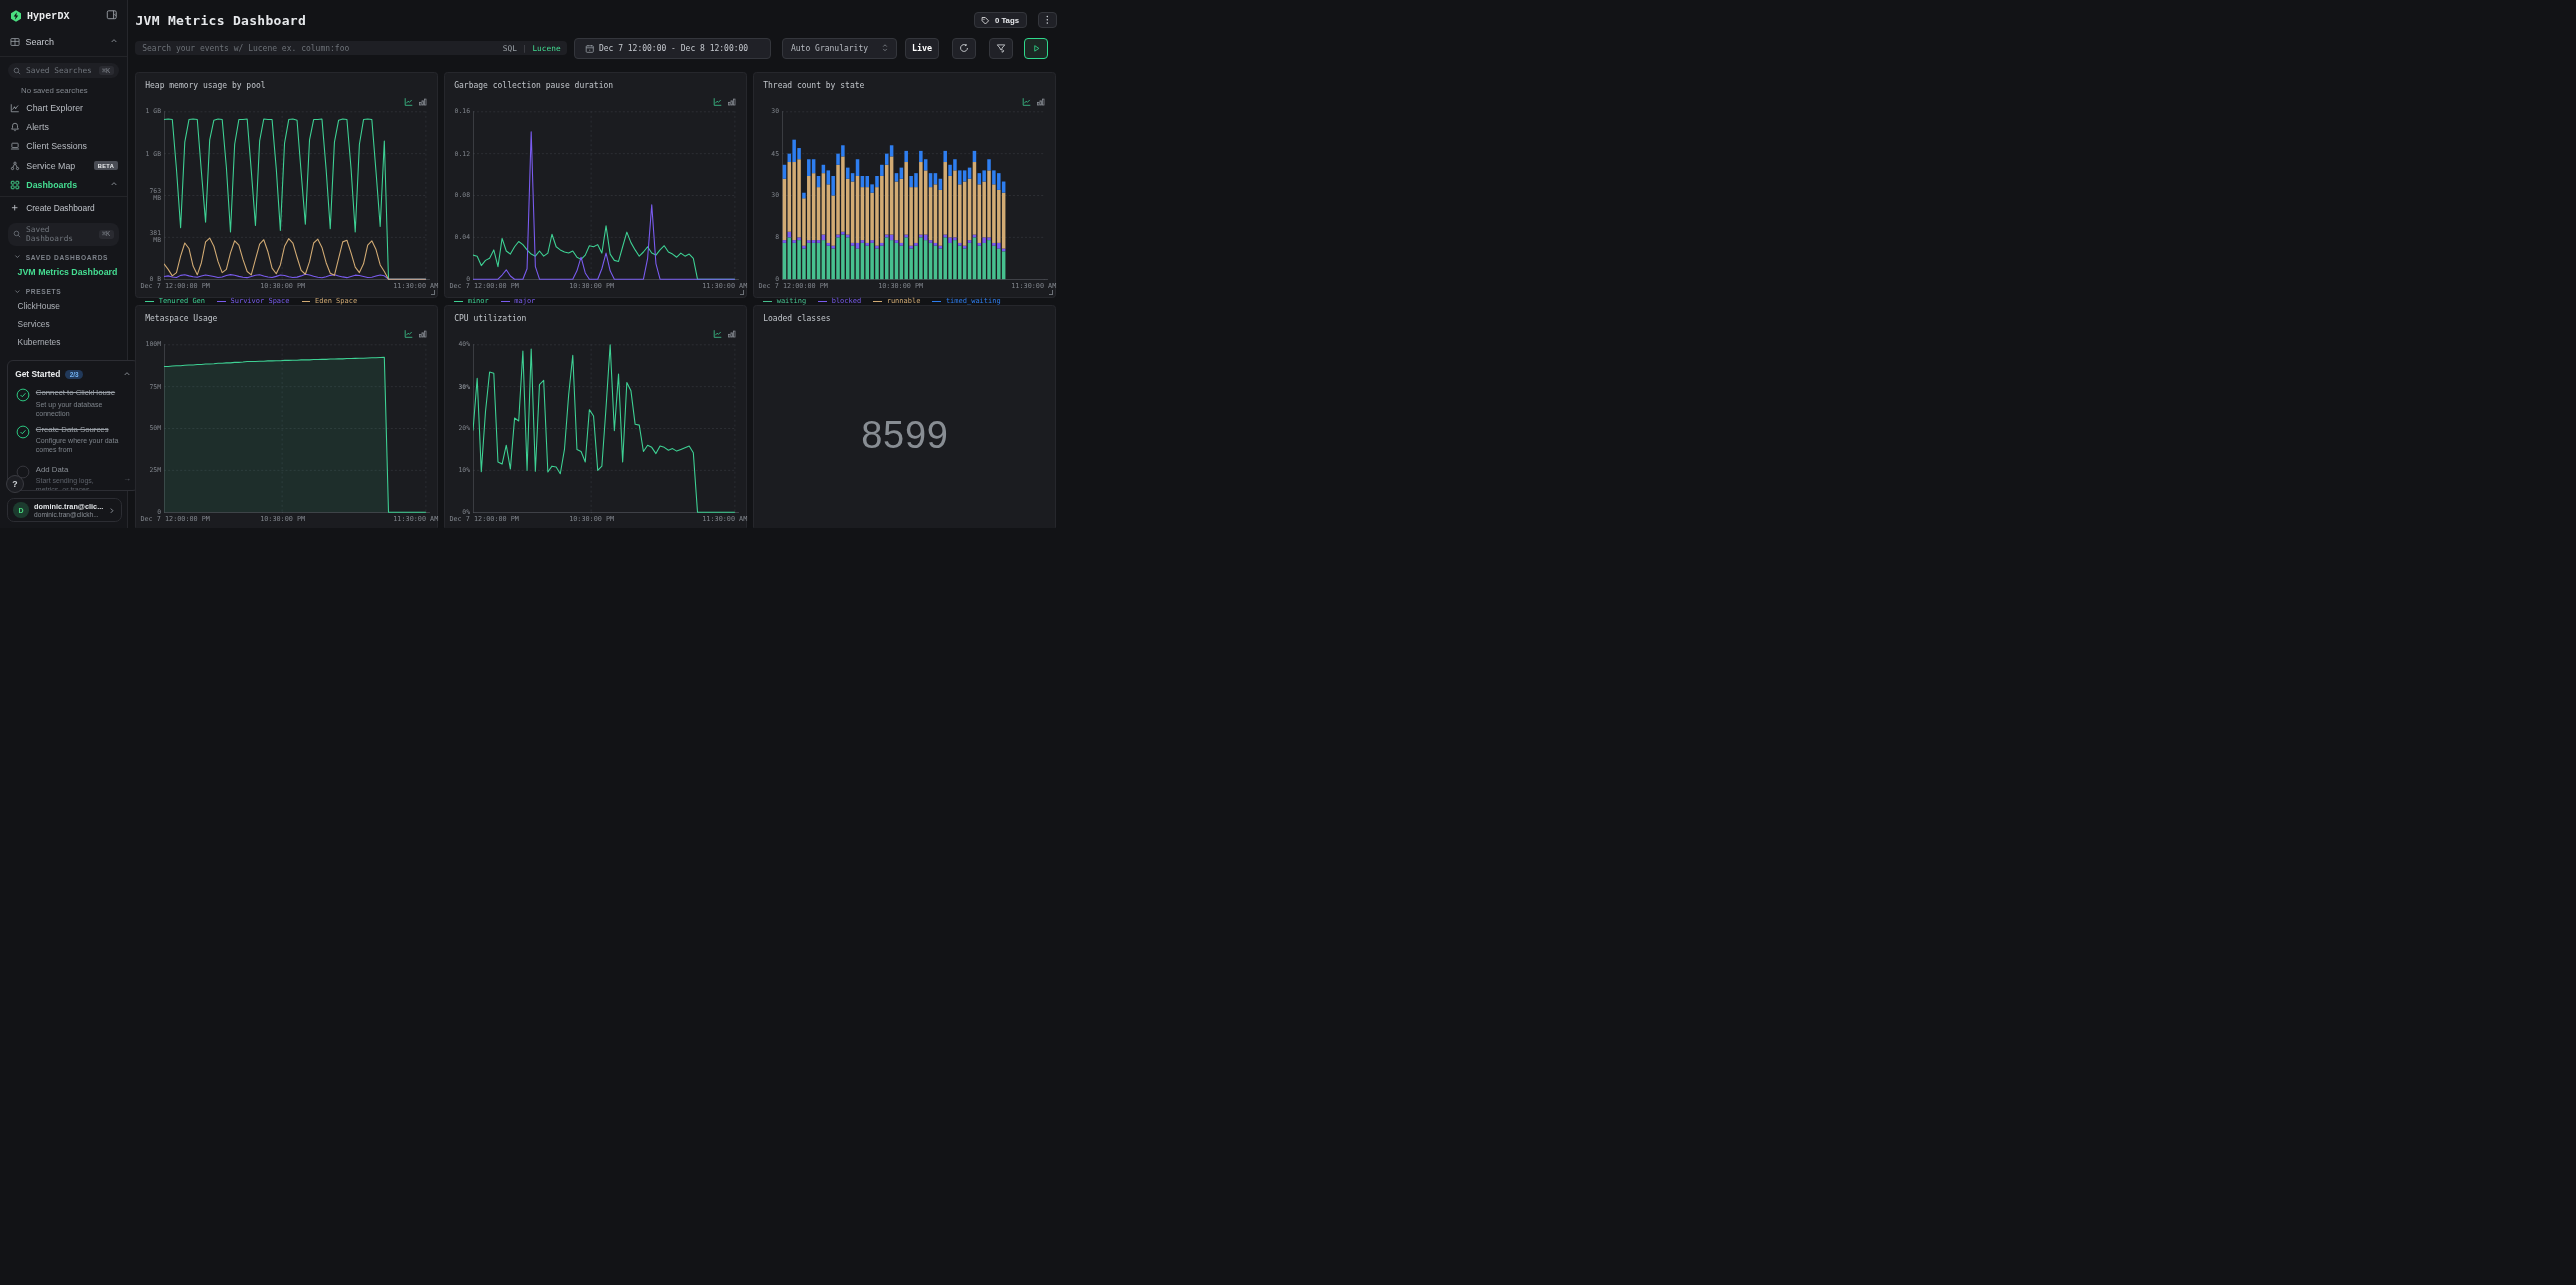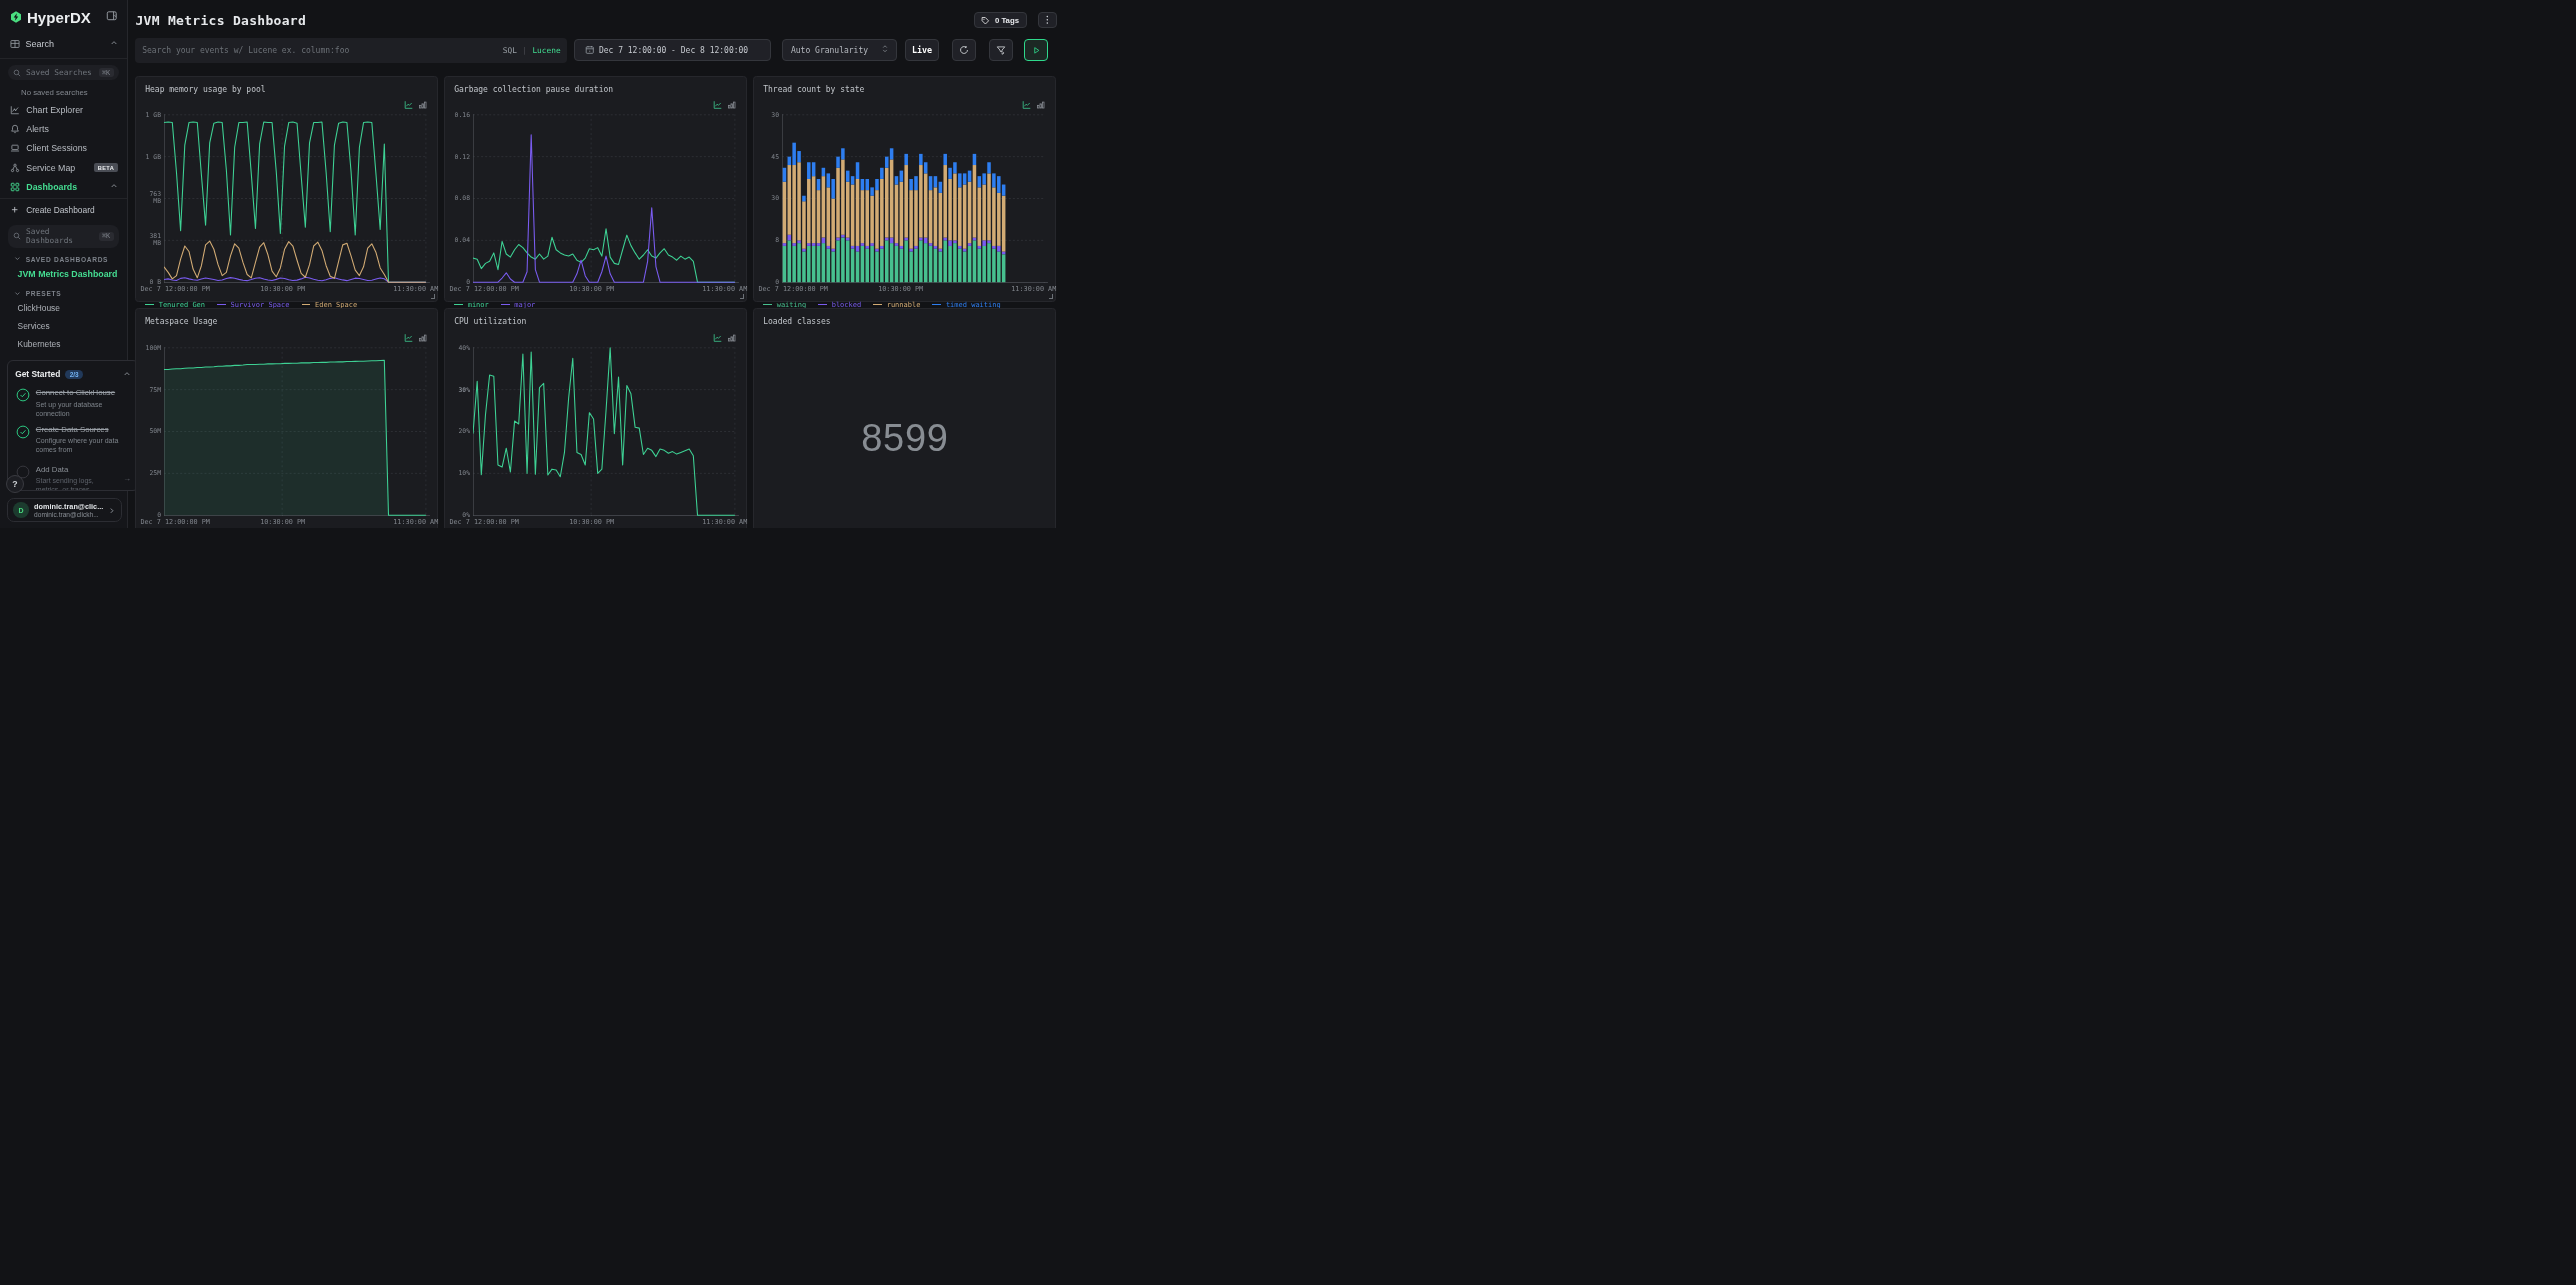--- a/index.html
+++ b/index.html
@@ -5,21 +5,21 @@
   * { margin:0; padding:0; box-sizing:border-box; }
   html,body { width:1060px; height:528px; overflow:hidden; background:#121316;
     font-family:"Liberation Sans", sans-serif; -webkit-font-smoothing:antialiased; }
   .mono { font-family:"DejaVu Sans Mono", monospace; }
   #app { display:flex; width:1060px; height:528px; }
 
   
   aside { position:relative; width:128px; min-width:128px; height:528px;
     background:#15161a; border-right:0.7px solid #26272c; color:#b9bdc3; }
   .logo-row { display:flex; align-items:center; gap:5.4px; padding:8.8px 9.5px 6.8px 9.5px; }
-  .brand { font-weight:bold; font-size:15px; color:#eceef0; letter-spacing:0.1px; flex:1; }
+  .brand { font-weight:bold; font-size:10px; color:#eceef0; letter-spacing:0.1px; flex:1;font-family:Liberation Mono, monospace; }
   .icon-btn { background:none; border:none; color:#8a8f96; cursor:pointer; display:flex; align-items:center; }
   .section-row { display:flex; align-items:center; gap:6px; padding:6.8px 9.5px; color:#c6cad0; font-size:9px; }
   .section-row .grow { flex:1; }
   .divider { border-top:0.7px solid #232428; margin:1.4px 0 0 0; }
   .pill { display:flex; align-items:center; gap:4.7px; background:#1e1f24; border-radius:8px;
     margin:6.8px 8px 0 8px; padding:2.7px 5.4px; color:#6f747b; font-size:7.8px; }
   .pill .ph { flex:1; }
   .kbd { background:#2a2b31; border-radius:2.7px; padding:0.7px 3.4px; font-size:6.8px; color:#7d828a; }
   .muted-note { font-size:7.8px; color:#83888f; padding:8px 0 2.7px 21px; }
   .nav-item { display:flex; align-items:center; gap:6.8px; padding:4.7px 9.5px; font-size:8.8px; color:#b9bdc3; cursor:pointer; }
@@ -63,21 +63,21 @@
 
   
   main { flex:1; position:relative; padding:0 3.4px 0 7.4px; }
   .title-row { display:flex; align-items:center; padding-top:12px; }
   .page-title { font-size:13px; color:#e6e8eb; letter-spacing:0.3px; flex:1; }
   .btn { display:flex; align-items:center; gap:4.7px; background:#202127; border:0.7px solid #34363c;
     border-radius:4px; color:#e8eaed; cursor:pointer; }
   .tags-btn { height:16px; padding:0 6.8px; font-size:7.8px; font-weight:bold; }
   .kebab-btn { height:16px; width:19px; justify-content:center; margin-left:10.8px; }
   .controls { display:flex; align-items:center; margin-top:9.5px; gap:0; }
-  .search-main { display:flex; align-items:center; width:432px; height:25px; background:#1e1f24;
+  .search-main { display:flex; align-items:center; width:432px; height:14px; background:#1e1f24;
     border-radius:4px; padding:0 6.8px; }
   .search-main .ph { flex:1; font-size:8px; color:#6c7177; }
   .lang { font-size:7.8px; color:#9aa0a6; display:flex; gap:5.4px; align-items:center; }
   .lang .sep { color:#4a4c52; }
   .lang .lucene { color:#42dd92; }
   .date-btn { height:21.6px; margin-left:6.8px; width:197px; padding:0 9.5px; font-size:8px;
     font-family:"DejaVu Sans Mono", monospace; color:#c6cad0; }
   .gran-btn { height:21.6px; margin-left:10.8px; width:115px; padding:0 8px; font-size:8px;
     font-family:"DejaVu Sans Mono", monospace; color:#b6bac0; }
   .gran-btn .gl { flex:1; text-align:left; }

